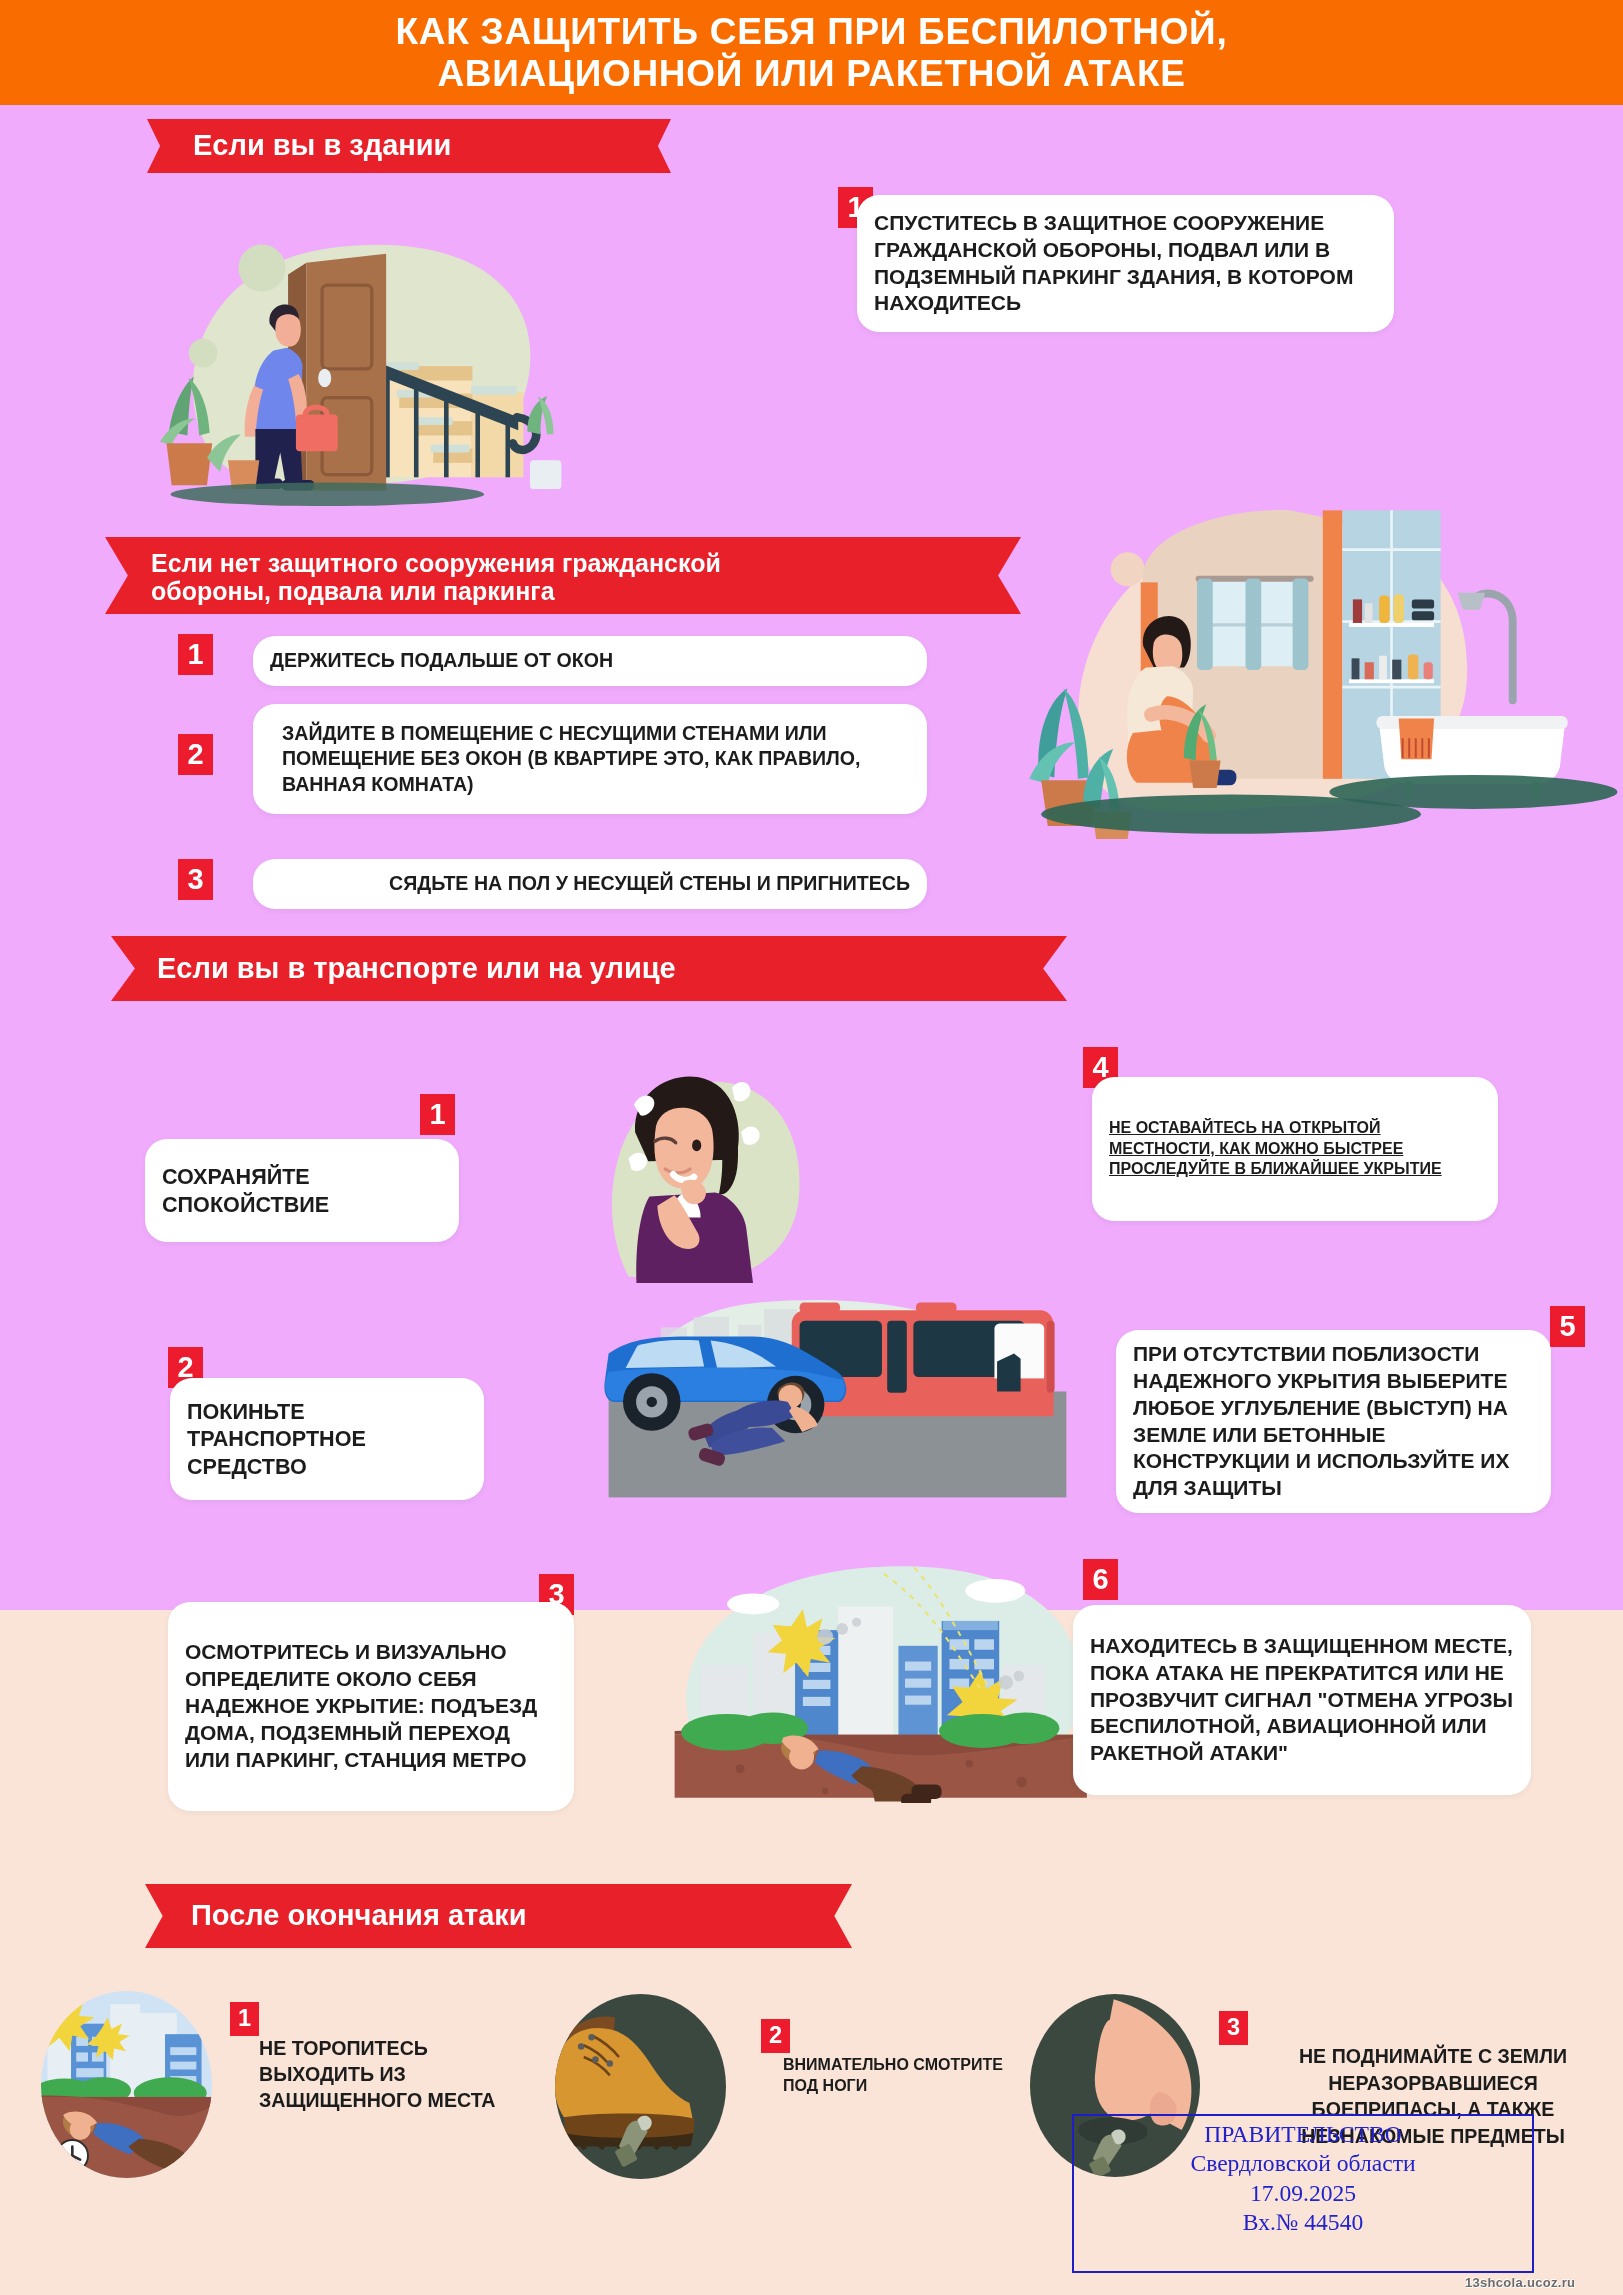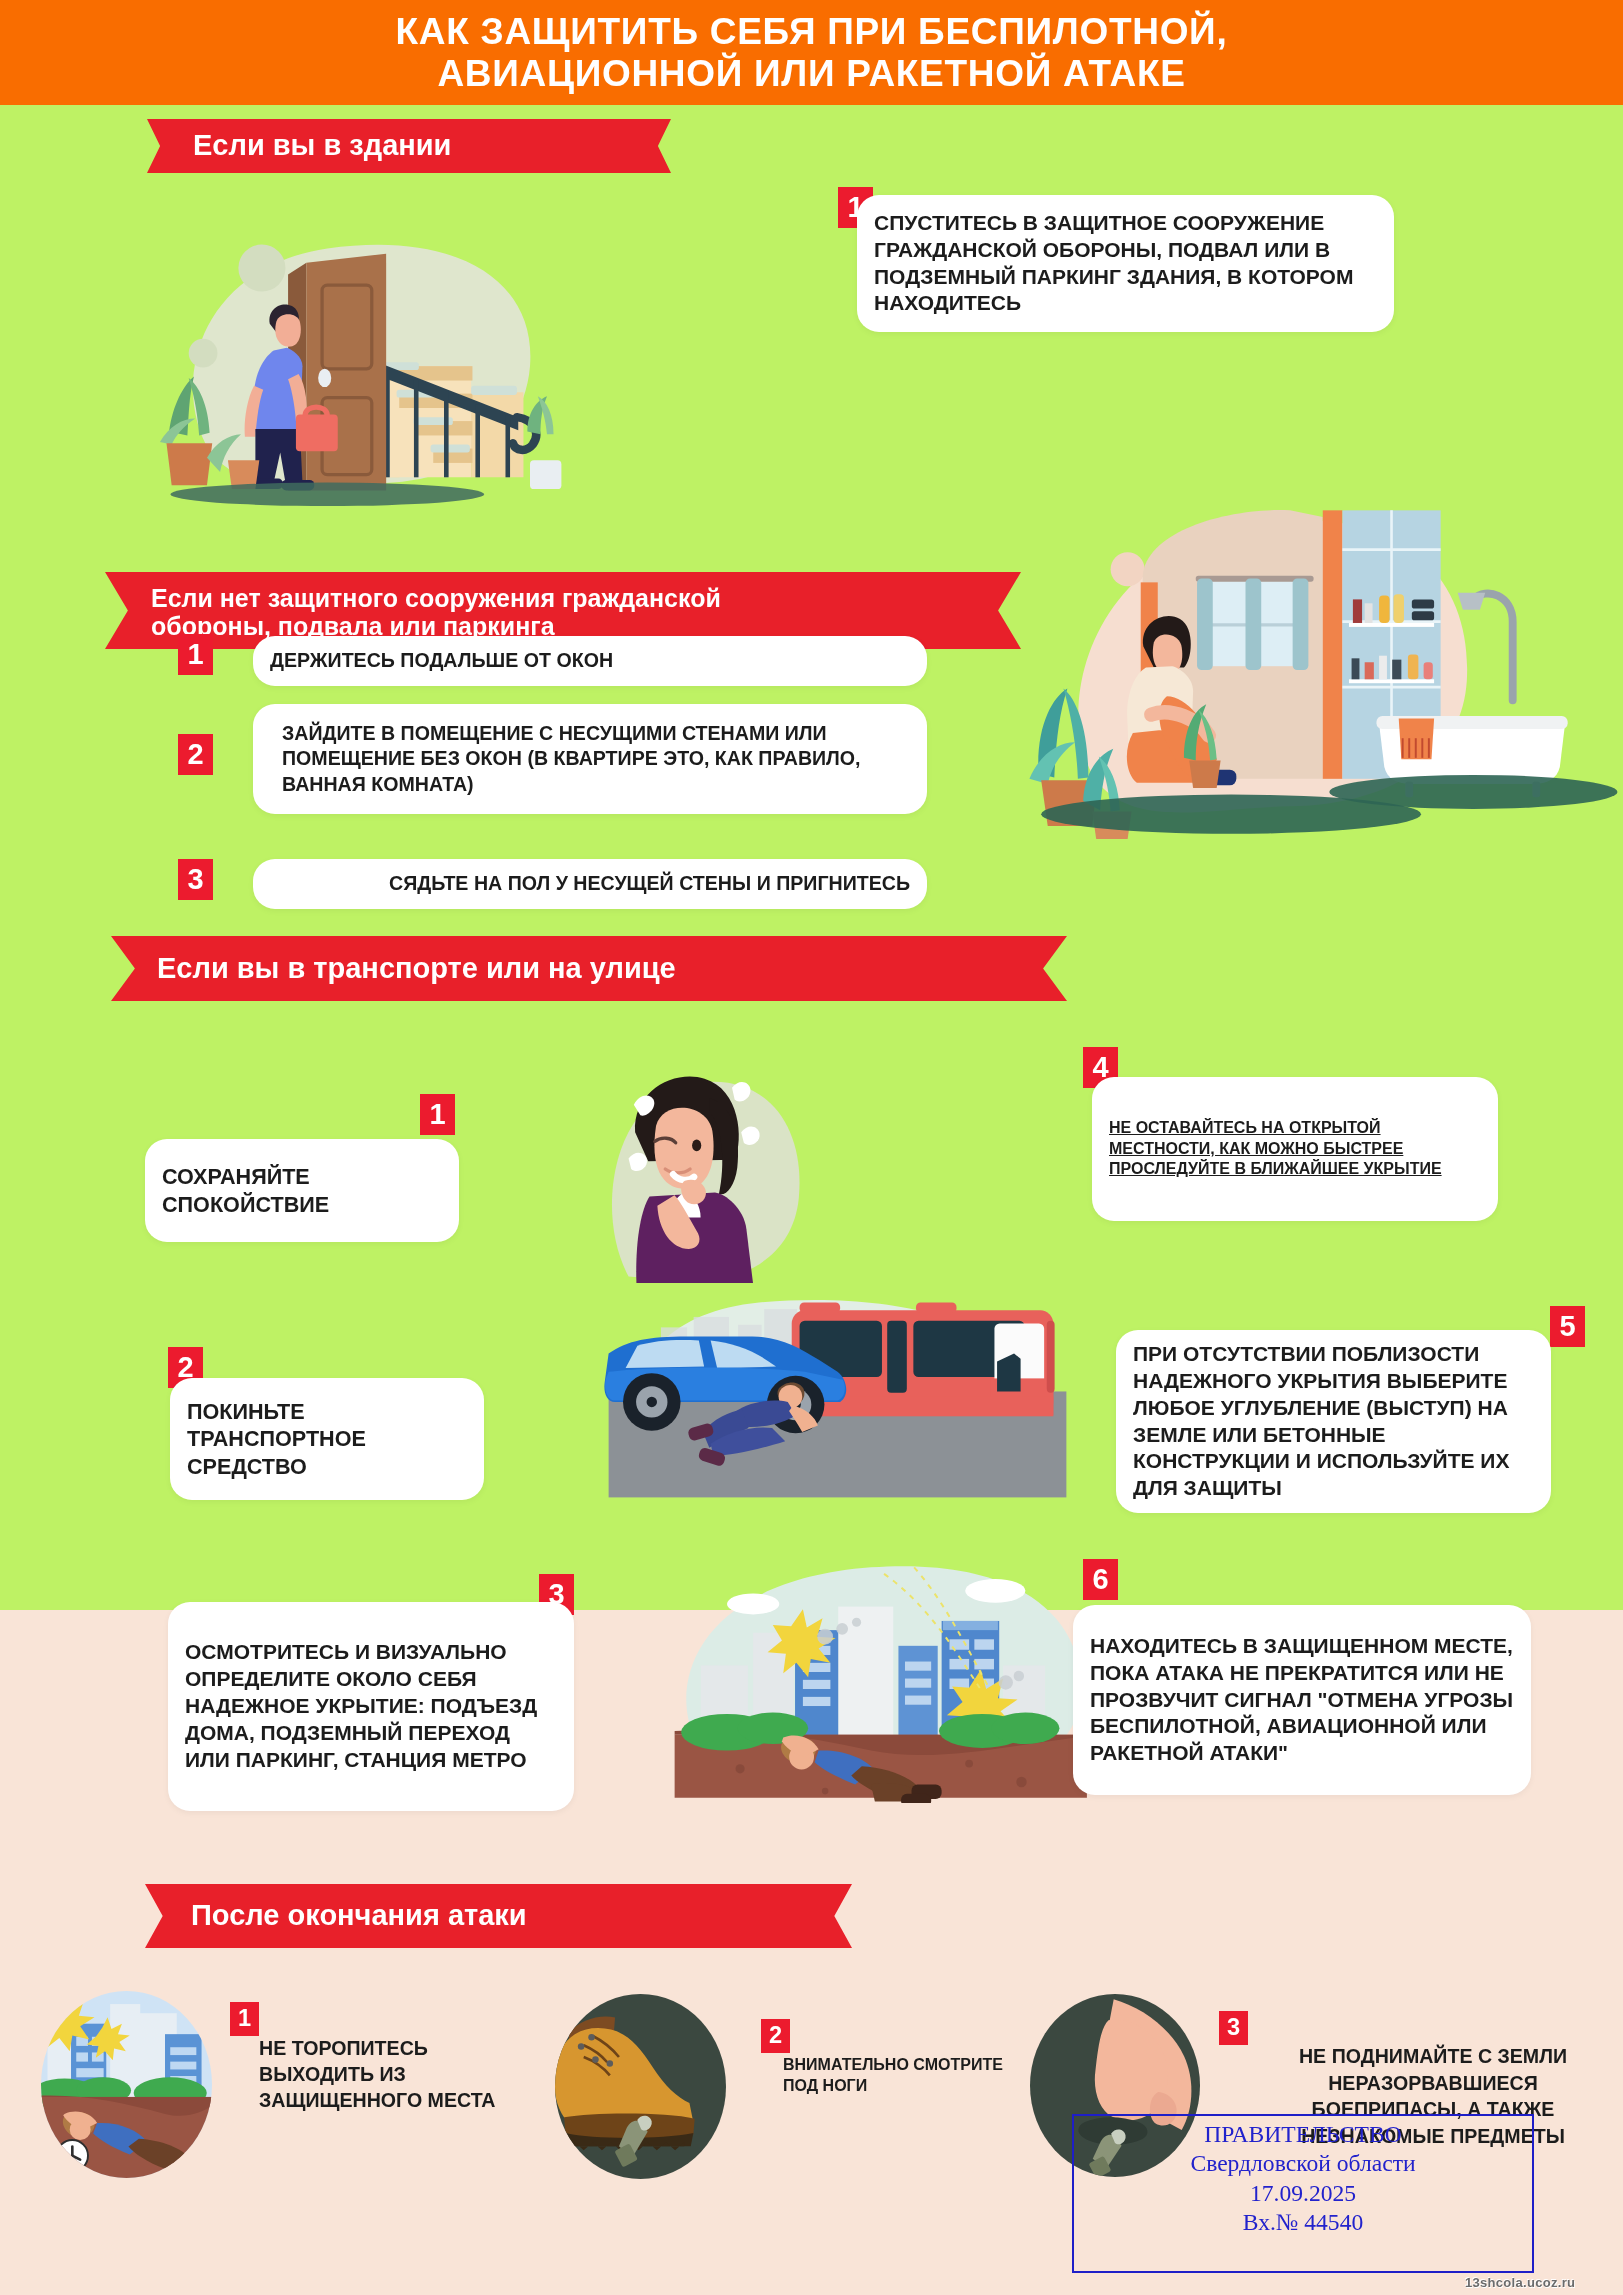--- a/index.html
+++ b/index.html
@@ -3,21 +3,21 @@
 <meta charset="utf-8">
 <title>Инфографика</title>
 <style>
   html,body{margin:0;padding:0;}
   body{
     width:1623px;height:2295px;
     background:#f9e4d7;
     font-family:"Liberation Sans","DejaVu Sans",sans-serif;
     position:relative;overflow:hidden;
   }
-  .page{position:relative;width:1623px;height:1610px;background:#bef264;}
+  .page{position:relative;width:1623px;height:1610px;background:#f0abfc;}
 
   
   .titlebar{
     position:absolute;left:0;top:0;width:1623px;height:105px;
     background:#f96d00;display:flex;flex-direction:column;
     align-items:center;justify-content:center;
   }
   .titlebar .tline{
     color:#ffffff;font-weight:bold;font-size:37px;letter-spacing:0.7px;
     line-height:1.12;text-align:center;white-space:nowrap;
@@ -161,21 +161,21 @@
     </svg>
   </div>
 
   <div class="numchip" style="left:838px;top:187px;width:35px;height:41px;font-size:29px;">
     <span>1</span>
   </div>
   <div class="card" style="left:857px;top:195px;width:537px;height:137px;">
     <div class="ctxt" style="font-size:21px;">СПУСТИТЕСЬ В ЗАЩИТНОЕ СООРУЖЕНИЕ ГРАЖДАНСКОЙ ОБОРОНЫ, ПОДВАЛ ИЛИ В ПОДЗЕМНЫЙ ПАРКИНГ ЗДАНИЯ, В КОТОРОМ НАХОДИТЕСЬ</div>
   </div>
 
-  <div class="ribbon" style="left:105px;top:537px;width:916px;height:73px;align-items:flex-start;padding-top:3.9px;margin-top:35px;">
+  <div class="ribbon" style="left:105px;top:537px;width:916px;height:73px;align-items:flex-start;padding-top:3.9px;">
     <div style="display:flex;flex-direction:column;justify-content:center;height:100%;">
       <div class="rtxt" style="font-size:25px;">Если нет защитного сооружения гражданской</div>
       <div class="rtxt" style="font-size:25px;">обороны, подвала или паркинга</div>
     </div>
   </div>
 
   <div class="illu" style="left:1015px;top:471px;width:609px;height:393px;">
     <svg class="svgfill" viewBox="0 0 930 600" preserveAspectRatio="xMidYMid meet">
       <path d="M130 480 C60 400 90 150 330 90 C560 35 700 140 690 320 C682 450 560 510 420 512 C300 514 190 546 130 480Z" fill="#f6ded0"></path>
       <circle cx="172" cy="150" r="26" fill="#f2d4c2"></circle>

